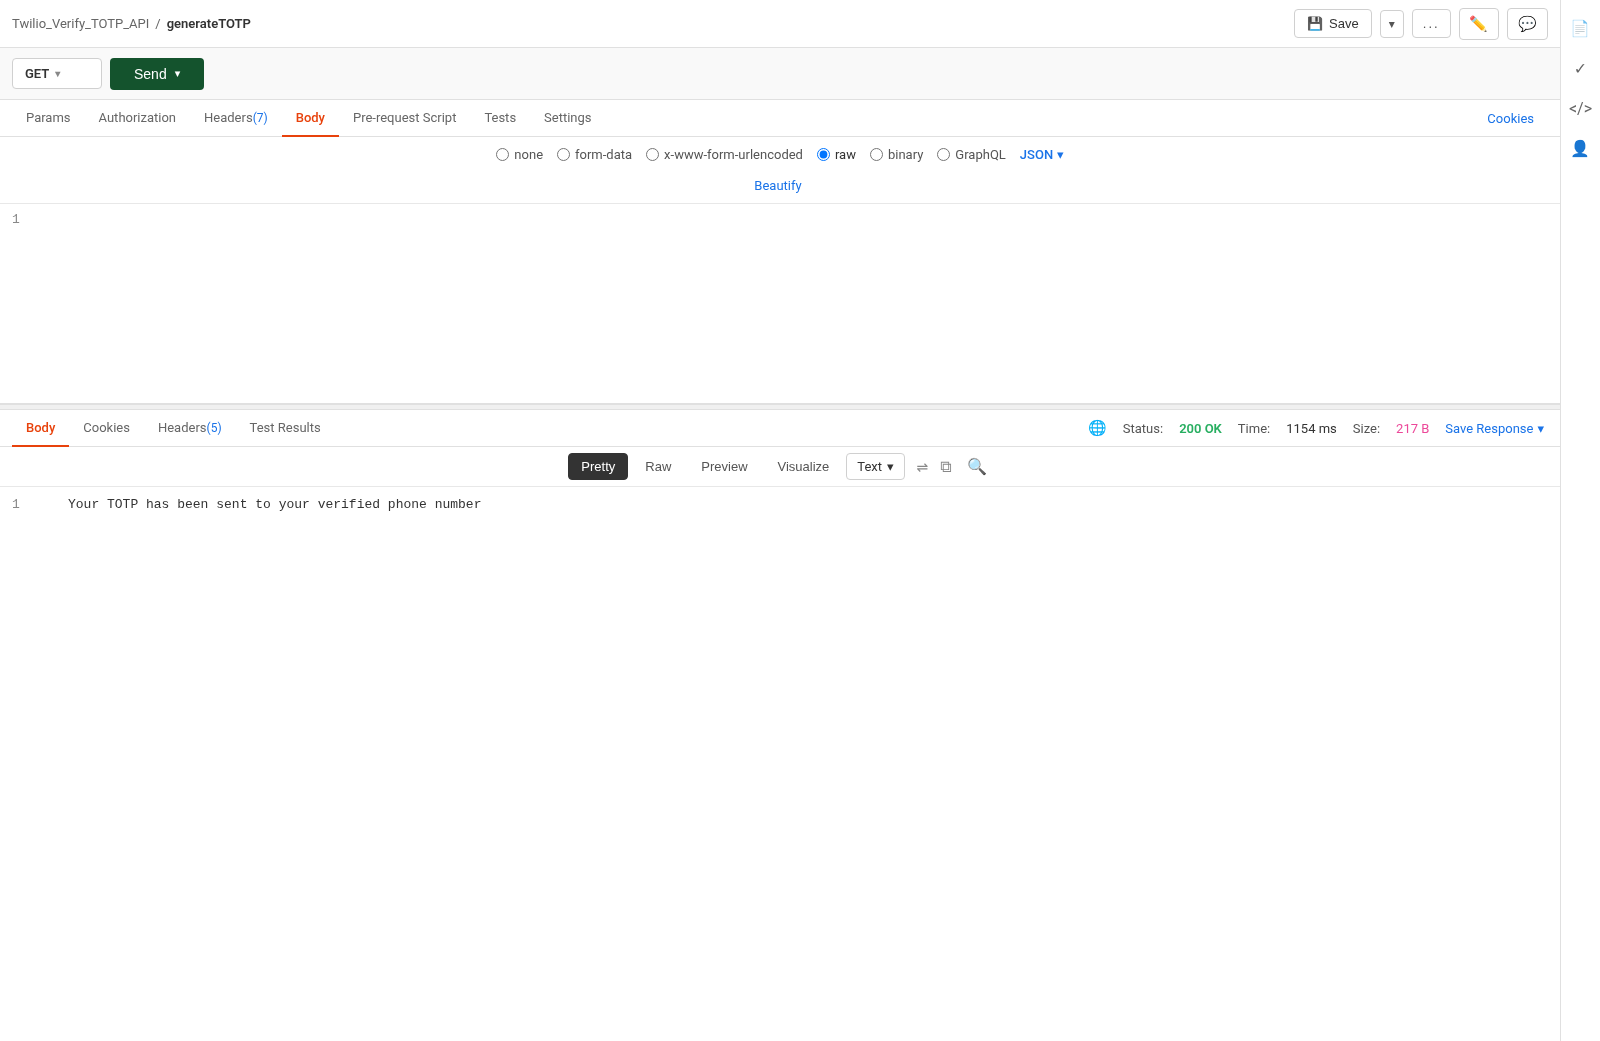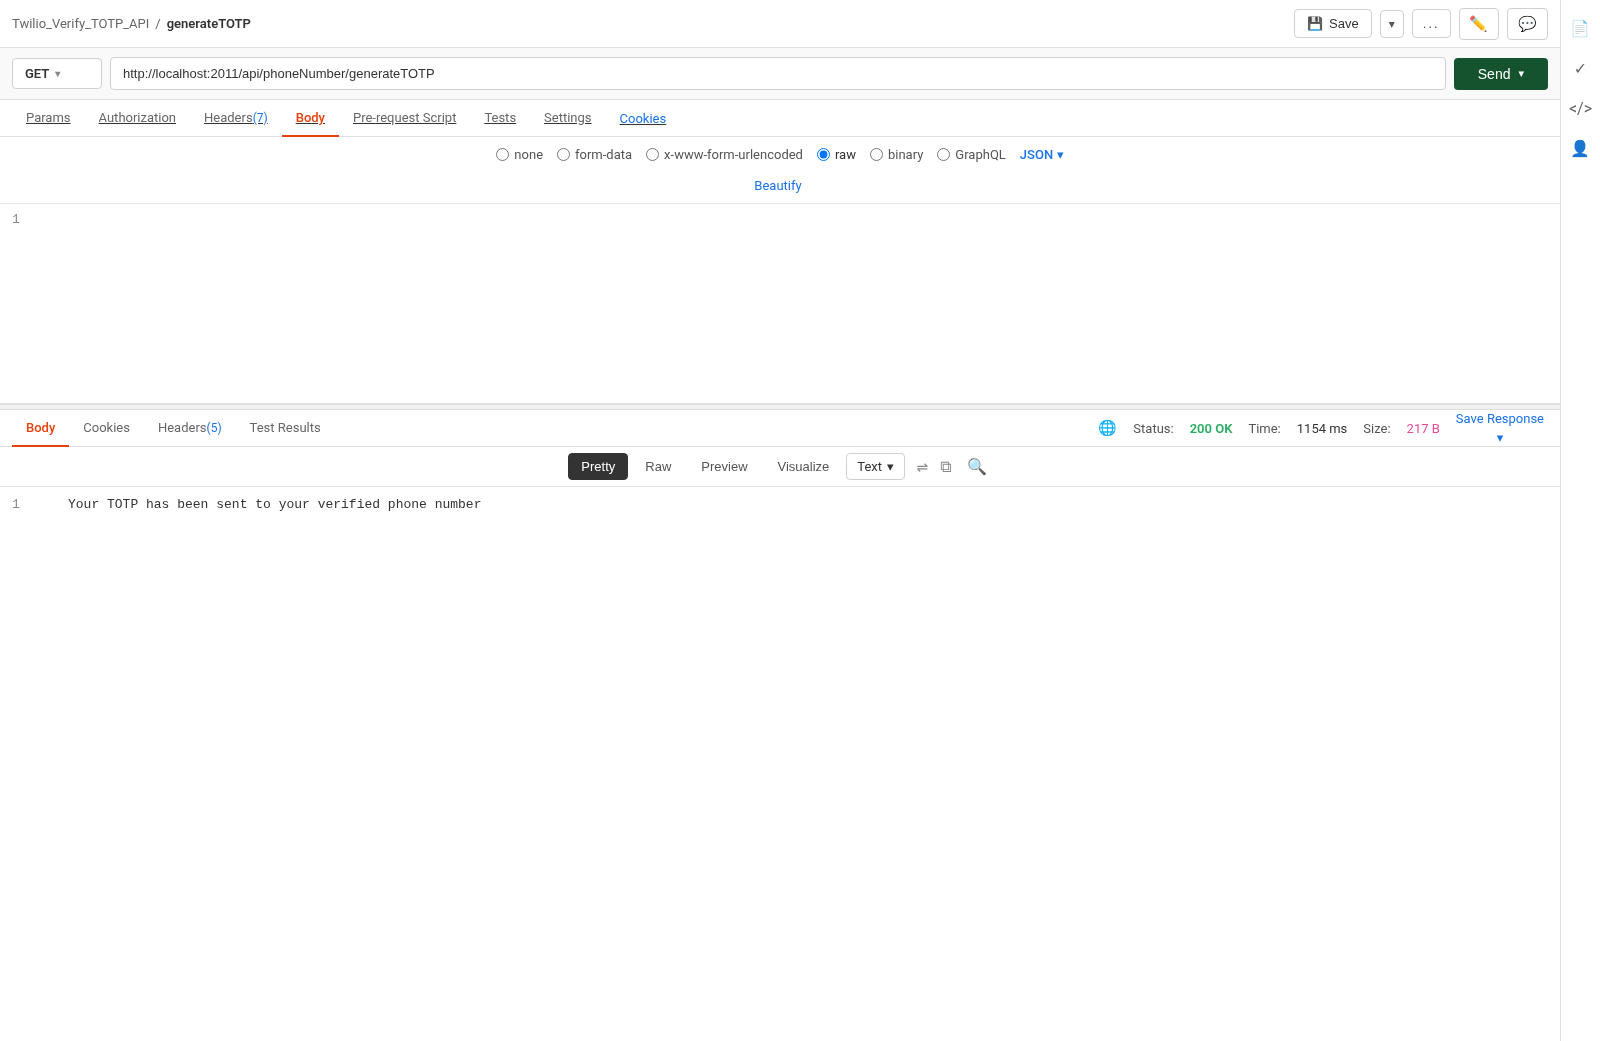--- a/index.html
+++ b/index.html
@@ -53,22 +53,21 @@
       background: #14532d; color: #fff; border: none; border-radius: 4px;
       padding: 8px 24px; font-size: 14px; font-weight: 500; cursor: pointer;
       display: flex; align-items: center; gap: 8px;
     }
     .btn-send .chevron { font-size: 11px; }
 
     
     .request-tabs {
       display: flex; align-items: center; padding: 0 12px;
       border-bottom: 1px solid #e0e0e0; background: #fff;
-      justify-content: flex-start;
-      text-decoration: underline;
+      justify-content: space-between;
     }
     .request-tabs-left { display: flex; align-items: center; }
     .tab {
       padding: 10px 14px; cursor: pointer; font-size: 13px; color: #666;
       border-bottom: 2px solid transparent; margin-bottom: -1px;
     }
     .tab.active { color: #e8420c; border-bottom: 2px solid #e8420c; font-weight: 500; }
     .tab .badge { color: #1a73e8; font-size: 12px; }
     .tab-link { color: #1a73e8; padding: 10px 14px; cursor: pointer; font-size: 13px; }
 
@@ -108,21 +107,21 @@
     .response-tab {
       padding: 10px 14px; cursor: pointer; font-size: 13px; color: #666;
       border-bottom: 2px solid transparent; margin-bottom: -1px;
     }
     .response-tab.active { color: #e8420c; border-bottom: 2px solid #e8420c; font-weight: 500; }
     .response-tab .badge { color: #1a73e8; font-size: 12px; }
 
     .response-status { display: flex; align-items: center; gap: 16px; font-size: 13px; padding-right: 4px; }
     .status-ok { color: #27ae60; font-weight: 600; }
     .status-label { color: #555; }
-    .save-response { color: #1a73e8; font-size: 13px; cursor: pointer; display: flex; align-items: center; gap: 4px; flex-direction: column; }
+    .save-response { color: #1a73e8; font-size: 13px; cursor: pointer; display: flex; align-items: flex-start; gap: 4px; }
     .globe-icon { color: #888; font-size: 15px; }
 
     
     .format-bar {
       display: flex; align-items: center; justify-content: center;
       padding: 6px 12px; border-bottom: 1px solid #e8e8e8; background: #fff;
     }
     .format-bar-left { display: flex; align-items: center; gap: 4px; }
     .format-btn {
       padding: 5px 12px; border-radius: 4px; cursor: pointer; font-size: 13px;
@@ -195,21 +194,20 @@
         <span>💬</span>
       </button>
     </div>
   </div>
 
   <div class="url-bar">
     <div class="method-select">
       <span>GET</span>
       <span class="chevron">▾</span>
     </div>
-    <input class="url-input" type="text" value="http://localhost:2011/api/phoneNumber/generateTOTP" style="">
     <button class="btn-send">
       <span>Send</span>
       <span class="chevron">▾</span>
     </button>
   </div>
 
   <div class="request-tabs">
     <div class="request-tabs-left">
       <div class="tab">
         <span>Params</span>

